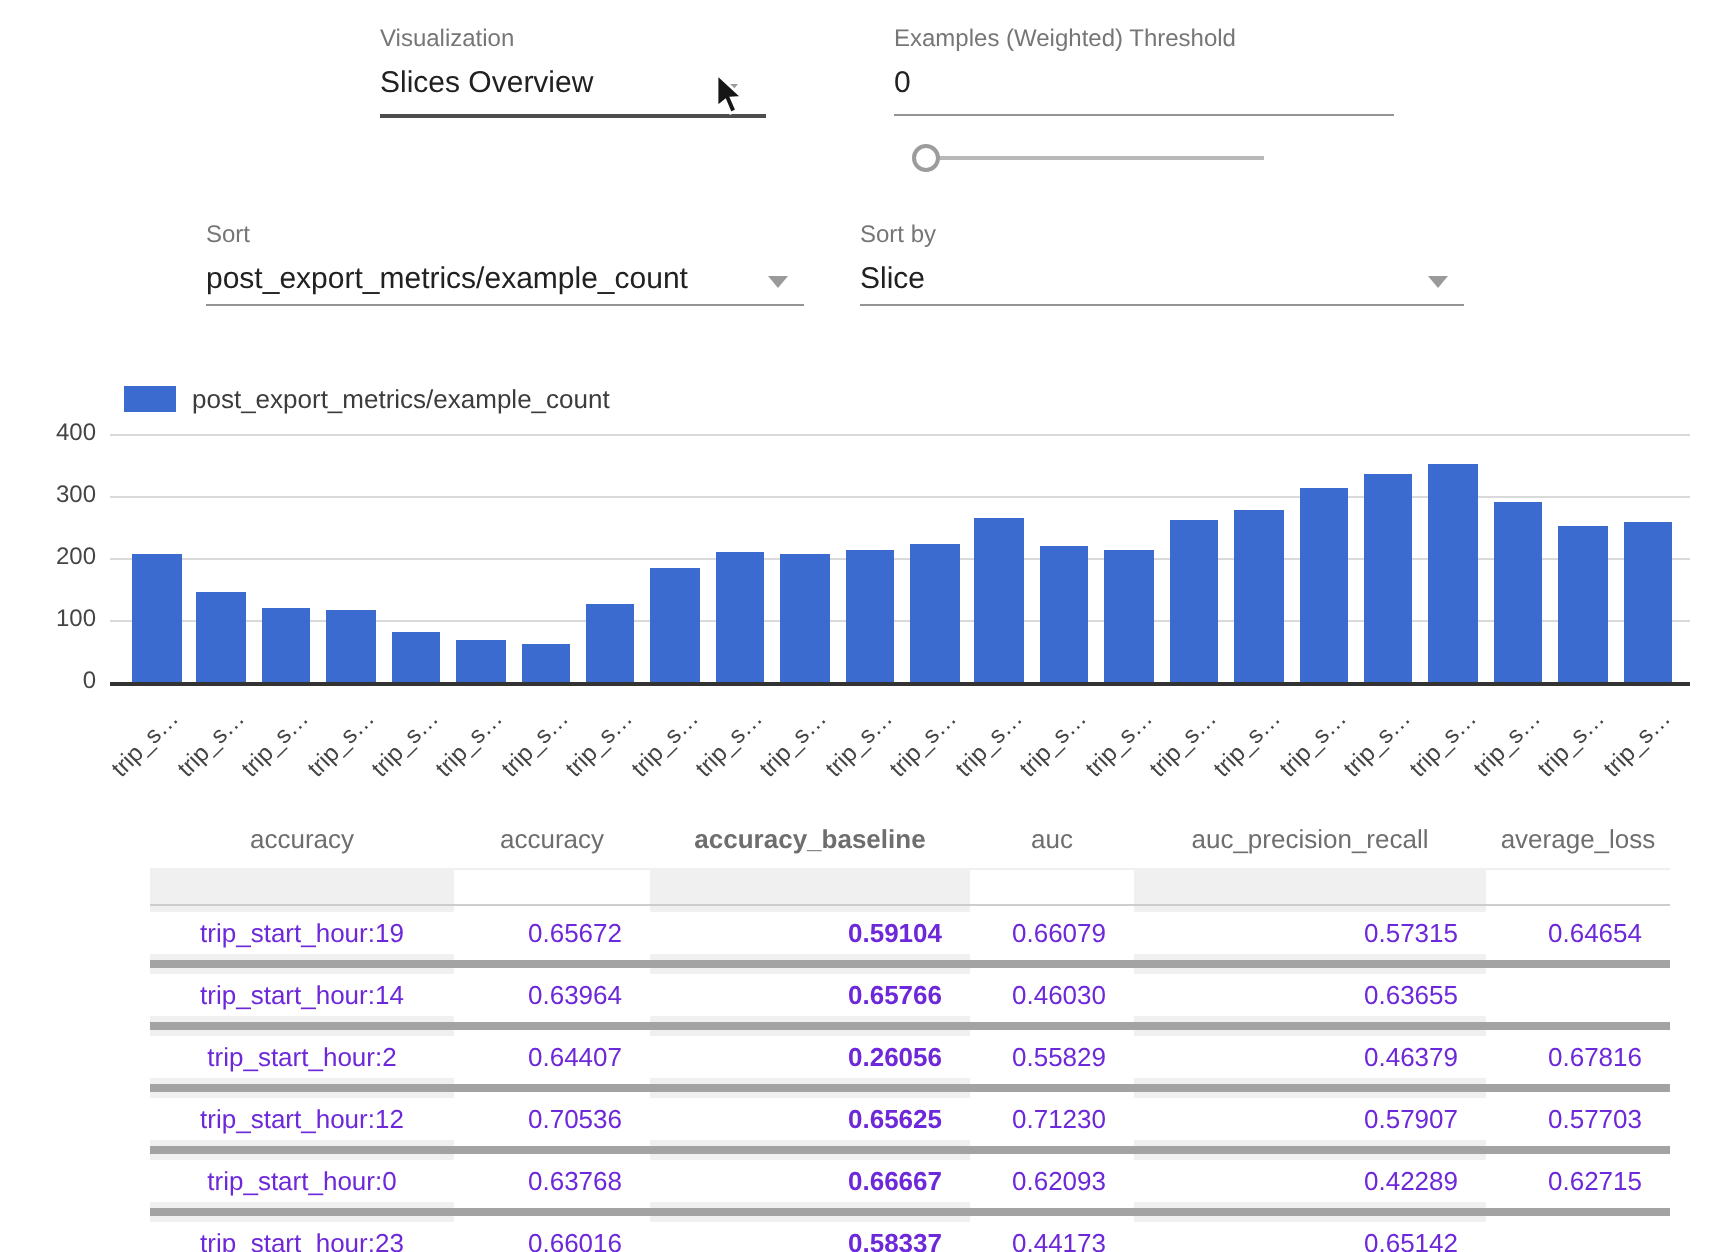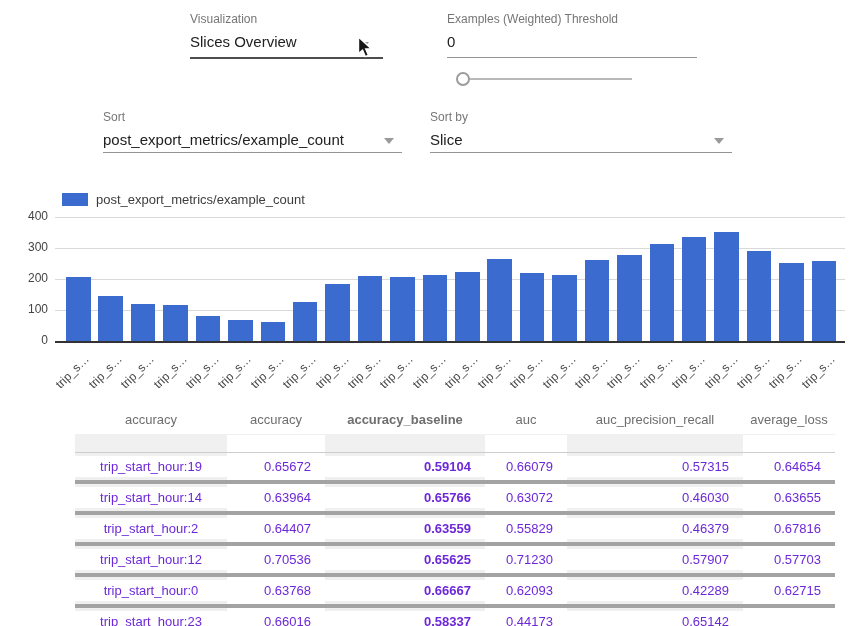--- a/index.html
+++ b/index.html
@@ -228,38 +228,35 @@
           <div class="cell">
             <div class="val">trip_start_hour:14</div>
           </div>
           <div class="cell">
             <div class="val">0.63964</div>
           </div>
           <div class="cell">
             <div class="val">0.65766</div>
           </div>
           <div class="cell">
-            <div class="val">0.63072</div>
-          </div>
-          <div class="cell">
             <div class="val">0.46030</div>
           </div>
           <div class="cell">
             <div class="val">0.63655</div>
           </div>
         </div>
         <div class="trow data-row">
           <div class="cell">
             <div class="val">trip_start_hour:2</div>
           </div>
           <div class="cell">
             <div class="val">0.64407</div>
           </div>
           <div class="cell">
-            <div class="val">0.63559</div>
+            <div class="val">0.26056</div>
           </div>
           <div class="cell">
             <div class="val">0.55829</div>
           </div>
           <div class="cell">
             <div class="val">0.46379</div>
           </div>
           <div class="cell">
             <div class="val">0.67816</div>
           </div>

